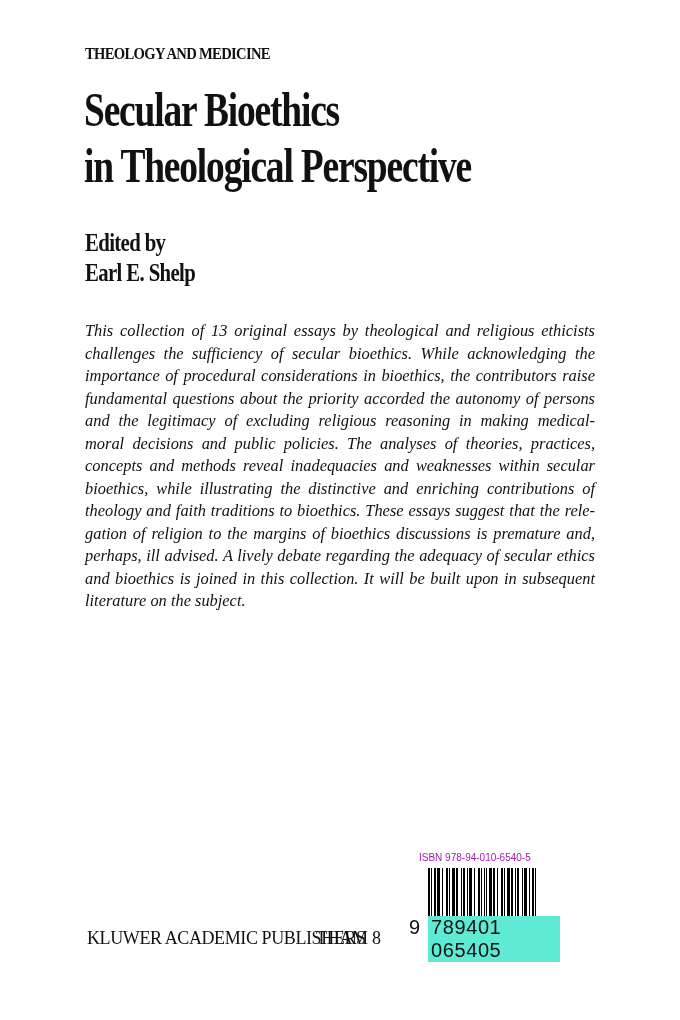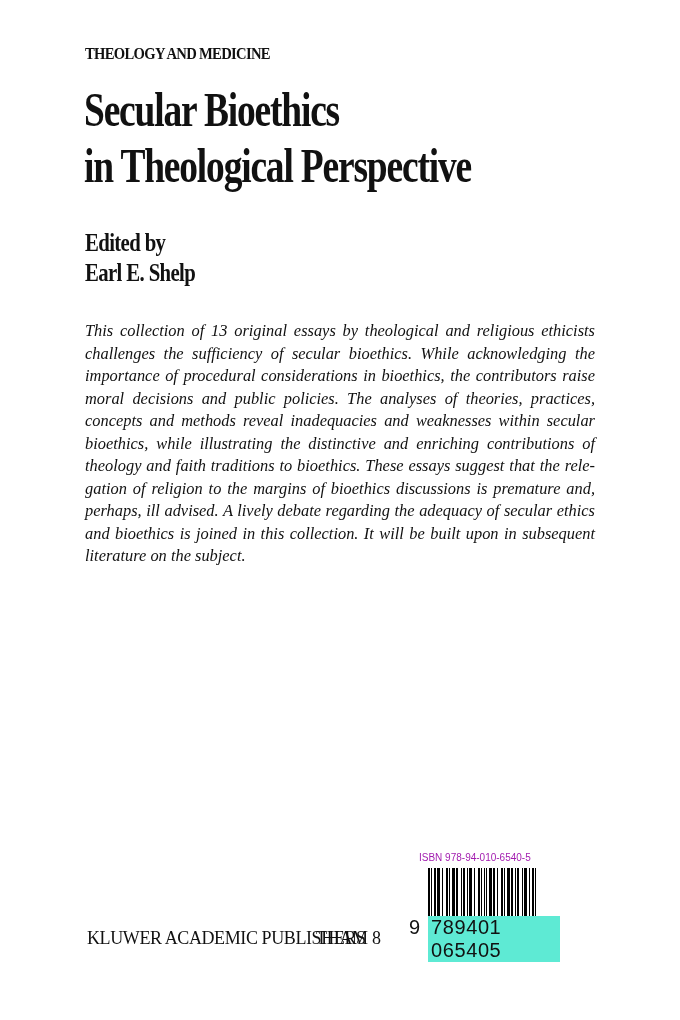--- a/index.html
+++ b/index.html
@@ -30,20 +30,22 @@
 
 <div class="editor">
   <div>Edited by</div>
   <div>Earl E. Shelp</div>
 </div>
 
 <div class="blurb">
   <span class="line">This collection of 13 original essays by theological and religious ethicists</span>
   <span class="line">challenges the sufficiency of secular bioethics. While acknowledging the</span>
   <span class="line">importance of procedural considerations in bioethics, the contributors raise</span>
+  <span class="line">fundamental questions about the priority accorded the autonomy of persons</span>
+  <span class="line">and the legitimacy of excluding religious reasoning in making medical-</span>
   <span class="line">moral decisions and public policies. The analyses of theories, practices,</span>
   <span class="line">concepts and methods reveal inadequacies and weaknesses within secular</span>
   <span class="line">bioethics, while illustrating the distinctive and enriching contributions of</span>
   <span class="line">theology and faith traditions to bioethics. These essays suggest that the rele-</span>
   <span class="line">gation of religion to the margins of bioethics discussions is premature and,</span>
   <span class="line">perhaps, ill advised. A lively debate regarding the adequacy of secular ethics</span>
   <span class="line">and bioethics is joined in this collection. It will be built upon in subsequent</span>
   <span class="line last">literature on the subject.</span>
 </div>
 

